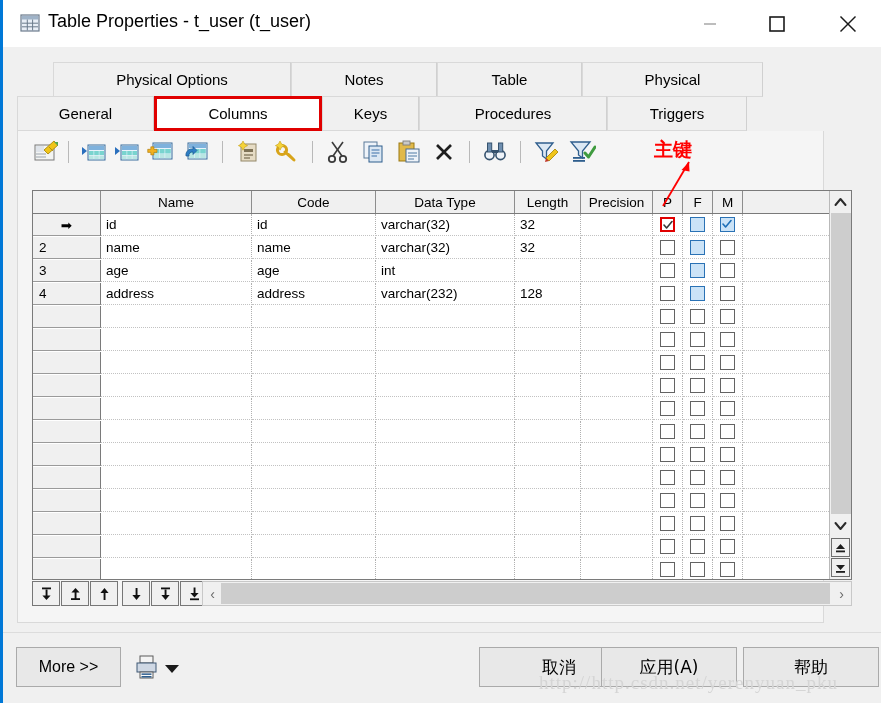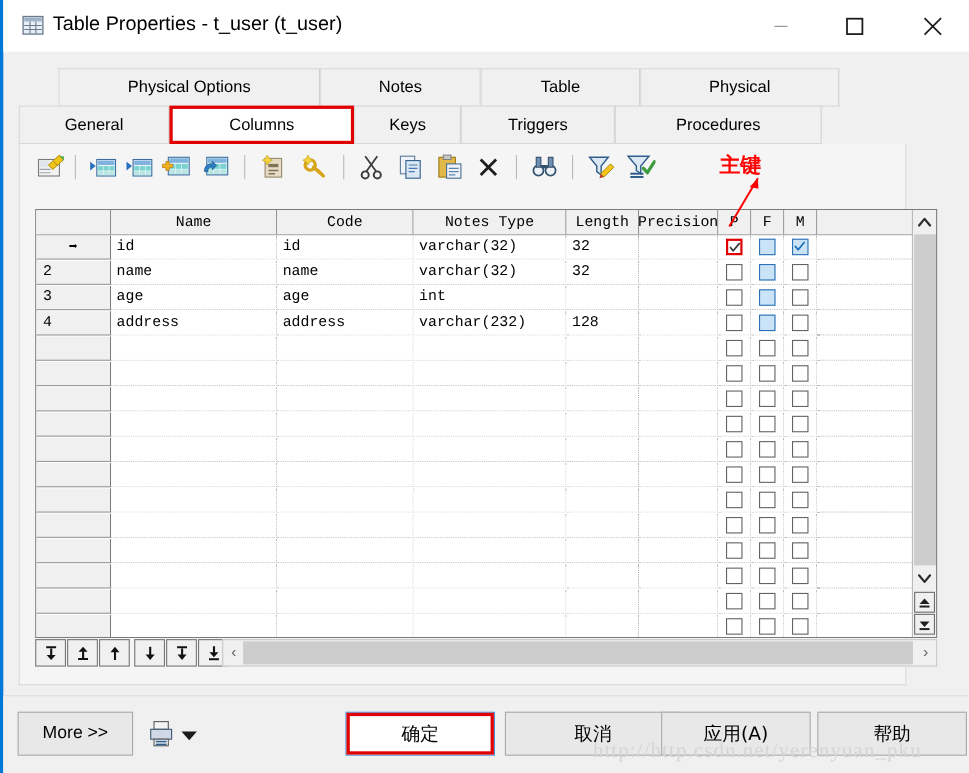--- a/index.html
+++ b/index.html
@@ -61,21 +61,20 @@
     border:3px solid #e00000;
   }
 
   
   .panel{
     position:absolute;left:14px;top:131px;width:807px;height:492px;
     background:#f5f5f5;
     border:1px solid #d9d9d9;
     border-top:none;
     box-sizing:border-box;
-    font-family:Liberation Mono, monospace;
   }
   
   .toolbar{
     position:absolute;left:14px;top:7px;width:830px;height:34px;
   }
   .tbitem{position:absolute;top:0;width:28px;height:28px;cursor:default;}
   .tbsep{position:absolute;top:3px;width:1px;height:22px;background:#b9b9b9;}
 
   
   .gridwrap{
@@ -273,25 +272,25 @@
     <div class="tabrow r2">
       <div class="tab" style="width:137px">
           <span>General</span>
         </div>
       <div class="tab active" style="width:168px">
           <span>Columns</span>
         </div>
       <div class="tab" style="width:97px">
           <span>Keys</span>
         </div>
+      <div class="tab" style="width:188px">
+          <span>Procedures</span>
+        </div>
       <div class="tab" style="width:140px">
           <span>Triggers</span>
-        </div>
-      <div class="tab" style="width:188px">
-          <span>Procedures</span>
         </div>
     </div>
   </div>
 
   <div class="panel">
 
     <div class="toolbar">
       <div class="tbitem" style="left:0px">
         <svg width="28" height="28" viewBox="0 0 28 28">
           <rect x="3" y="7" width="19" height="15" fill="#f3f4f2" stroke="#7a7a7a" stroke-width="1"></rect>
@@ -433,21 +432,21 @@
           <path d="M17 15 l3.5 4 L27 9" fill="none" stroke="#3f9b3f" stroke-width="3" stroke-linecap="round" stroke-linejoin="round"></path>
         </svg>
       </div>
     </div>
 
     <div class="gridwrap">
       <div class="ghead">
           <div class="ghcell" style="left: 0px; width: 68px;"></div>
           <div class="ghcell" style="left: 68px; width: 151px;">Name</div>
           <div class="ghcell" style="left: 219px; width: 124px;">Code</div>
-          <div class="ghcell" style="left: 343px; width: 139px;">Notes Type</div>
+          <div class="ghcell" style="left: 343px; width: 139px;">Data Type</div>
           <div class="ghcell" style="left: 482px; width: 66px;">Length</div>
           <div class="ghcell" style="left: 548px; width: 72px;">Precision</div>
           <div class="ghcell" style="left: 620px; width: 30px;">P</div>
           <div class="ghcell" style="left: 650px; width: 30px;">F</div>
           <div class="ghcell" style="left: 680px; width: 30px;">M</div>
           <div class="ghcell" style="left: 710px; width: 86px; border-right: none;"></div>
         </div>
       <div id="grid-rows">
           <div class="grow" style="top: 23px;">
             <div class="rowhdr cur" style="left: 0px; width: 68px;">➡</div>
@@ -836,20 +835,19 @@
       <svg width="22" height="24" viewBox="0 0 22 24">
         <rect x="4" y="1" width="13" height="7" fill="#f4f4f4" stroke="#5b5b5b" stroke-width="1"></rect>
         <rect x="1" y="8" width="19" height="9" fill="#cfd8e4" stroke="#3f5875" stroke-width="1"></rect>
         <rect x="4" y="17" width="13" height="6" fill="#fbfbfb" stroke="#5b5b5b" stroke-width="1"></rect>
         <rect x="5.5" y="18.4" width="10" height="1.5" fill="#2f5e8d"></rect>
         <rect x="5.5" y="21" width="10" height="1.5" fill="#2f5e8d"></rect>
       </svg>
     </div>
     <div class="printcaret"></div>
 
-    <div class="dlgbtn cn default" style="left:311px;width:136px">确定</div>
-    <div class="dlgbtn cn" style="left:456px;width:160px">取消</div>
+    <div class="dlgbtn cn" style="left:476px;width:160px">取消</div>
     <div class="dlgbtn cn" style="left:740px;width:136px">帮助</div>
     <div class="dlgbtn cn" style="left:598px;width:136px">应用(A)</div>
   </div>
 
   <div class="watermark">http://http.csdn.net/yerenyuan_pku</div>
 </div>
 
 </body></html>

